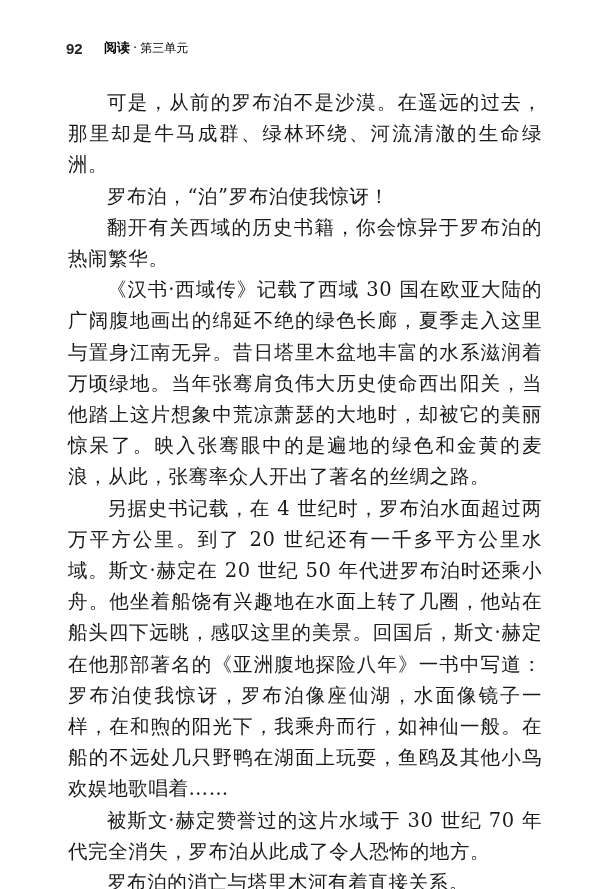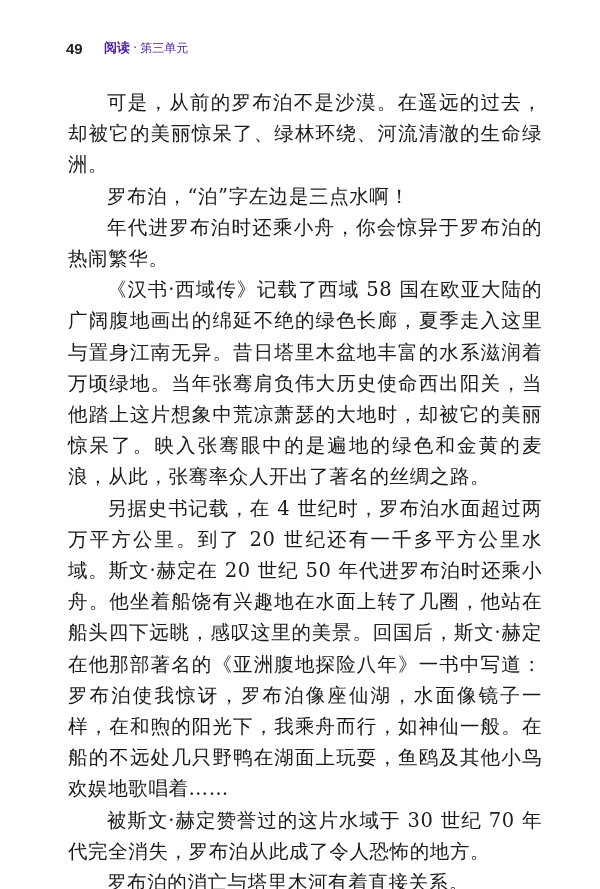--- a/index.html
+++ b/index.html
@@ -26,21 +26,21 @@
     }
     .page-num {
       font-size: 15px;
       font-weight: bold;
       color: #222;
       width: 38px;
       font-family: "Liberation Sans", sans-serif;
     }
     .section {
       font-size: 13px;
-      color: #4c1d95;
+      color: #000000;
     }
     .section .bold {
       font-weight: bold;
     }
     .section .dot {
       margin: 0 3px;
     }
     .section .unit {
       font-family: "DejaVu Serif", serif;
       font-size: 12px;
@@ -57,27 +57,27 @@
     }
     .body-text p {
       margin: 0;
       text-indent: 2em;
     }
   </style>
 </head>
 <body>
 
 <div class="header">
-  <span class="page-num">49</span>
+  <span class="page-num">92</span>
   <span class="section">
     <span class="bold">阅读</span><span class="dot">·</span><span class="unit">第三单元</span>
   </span>
 </div>
 
 <div class="body-text">
-  <p>可是，从前的罗布泊不是沙漠。在遥远的过去，却被它的美丽惊呆了、绿林环绕、河流清澈的生命绿洲。</p>
-  <p>罗布泊，“泊”字左边是三点水啊！</p>
-  <p>年代进罗布泊时还乘小舟，你会惊异于罗布泊的热闹繁华。</p>
-  <p>《汉书·西域传》记载了西域 58 国在欧亚大陆的广阔腹地画出的绵延不绝的绿色长廊，夏季走入这里与置身江南无异。昔日塔里木盆地丰富的水系滋润着万顷绿地。当年张骞肩负伟大历史使命西出阳关，当他踏上这片想象中荒凉萧瑟的大地时，却被它的美丽惊呆了。映入张骞眼中的是遍地的绿色和金黄的麦浪，从此，张骞率众人开出了著名的丝绸之路。</p>
+  <p>可是，从前的罗布泊不是沙漠。在遥远的过去，那里却是牛马成群、绿林环绕、河流清澈的生命绿洲。</p>
+  <p>罗布泊，“泊”罗布泊使我惊讶！</p>
+  <p>翻开有关西域的历史书籍，你会惊异于罗布泊的热闹繁华。</p>
+  <p>《汉书·西域传》记载了西域 30 国在欧亚大陆的广阔腹地画出的绵延不绝的绿色长廊，夏季走入这里与置身江南无异。昔日塔里木盆地丰富的水系滋润着万顷绿地。当年张骞肩负伟大历史使命西出阳关，当他踏上这片想象中荒凉萧瑟的大地时，却被它的美丽惊呆了。映入张骞眼中的是遍地的绿色和金黄的麦浪，从此，张骞率众人开出了著名的丝绸之路。</p>
   <p>另据史书记载，在 4 世纪时，罗布泊水面超过两万平方公里。到了 20 世纪还有一千多平方公里水域。斯文·赫定在 20 世纪 50 年代进罗布泊时还乘小舟。他坐着船饶有兴趣地在水面上转了几圈，他站在船头四下远眺，感叹这里的美景。回国后，斯文·赫定在他那部著名的《亚洲腹地探险八年》一书中写道：罗布泊使我惊讶，罗布泊像座仙湖，水面像镜子一样，在和煦的阳光下，我乘舟而行，如神仙一般。在船的不远处几只野鸭在湖面上玩耍，鱼鸥及其他小鸟欢娱地歌唱着……</p>
   <p>被斯文·赫定赞誉过的这片水域于 30 世纪 70 年代完全消失，罗布泊从此成了令人恐怖的地方。</p>
   <p>罗布泊的消亡与塔里木河有着直接关系。</p>
 </div>
 
 </body></html>

